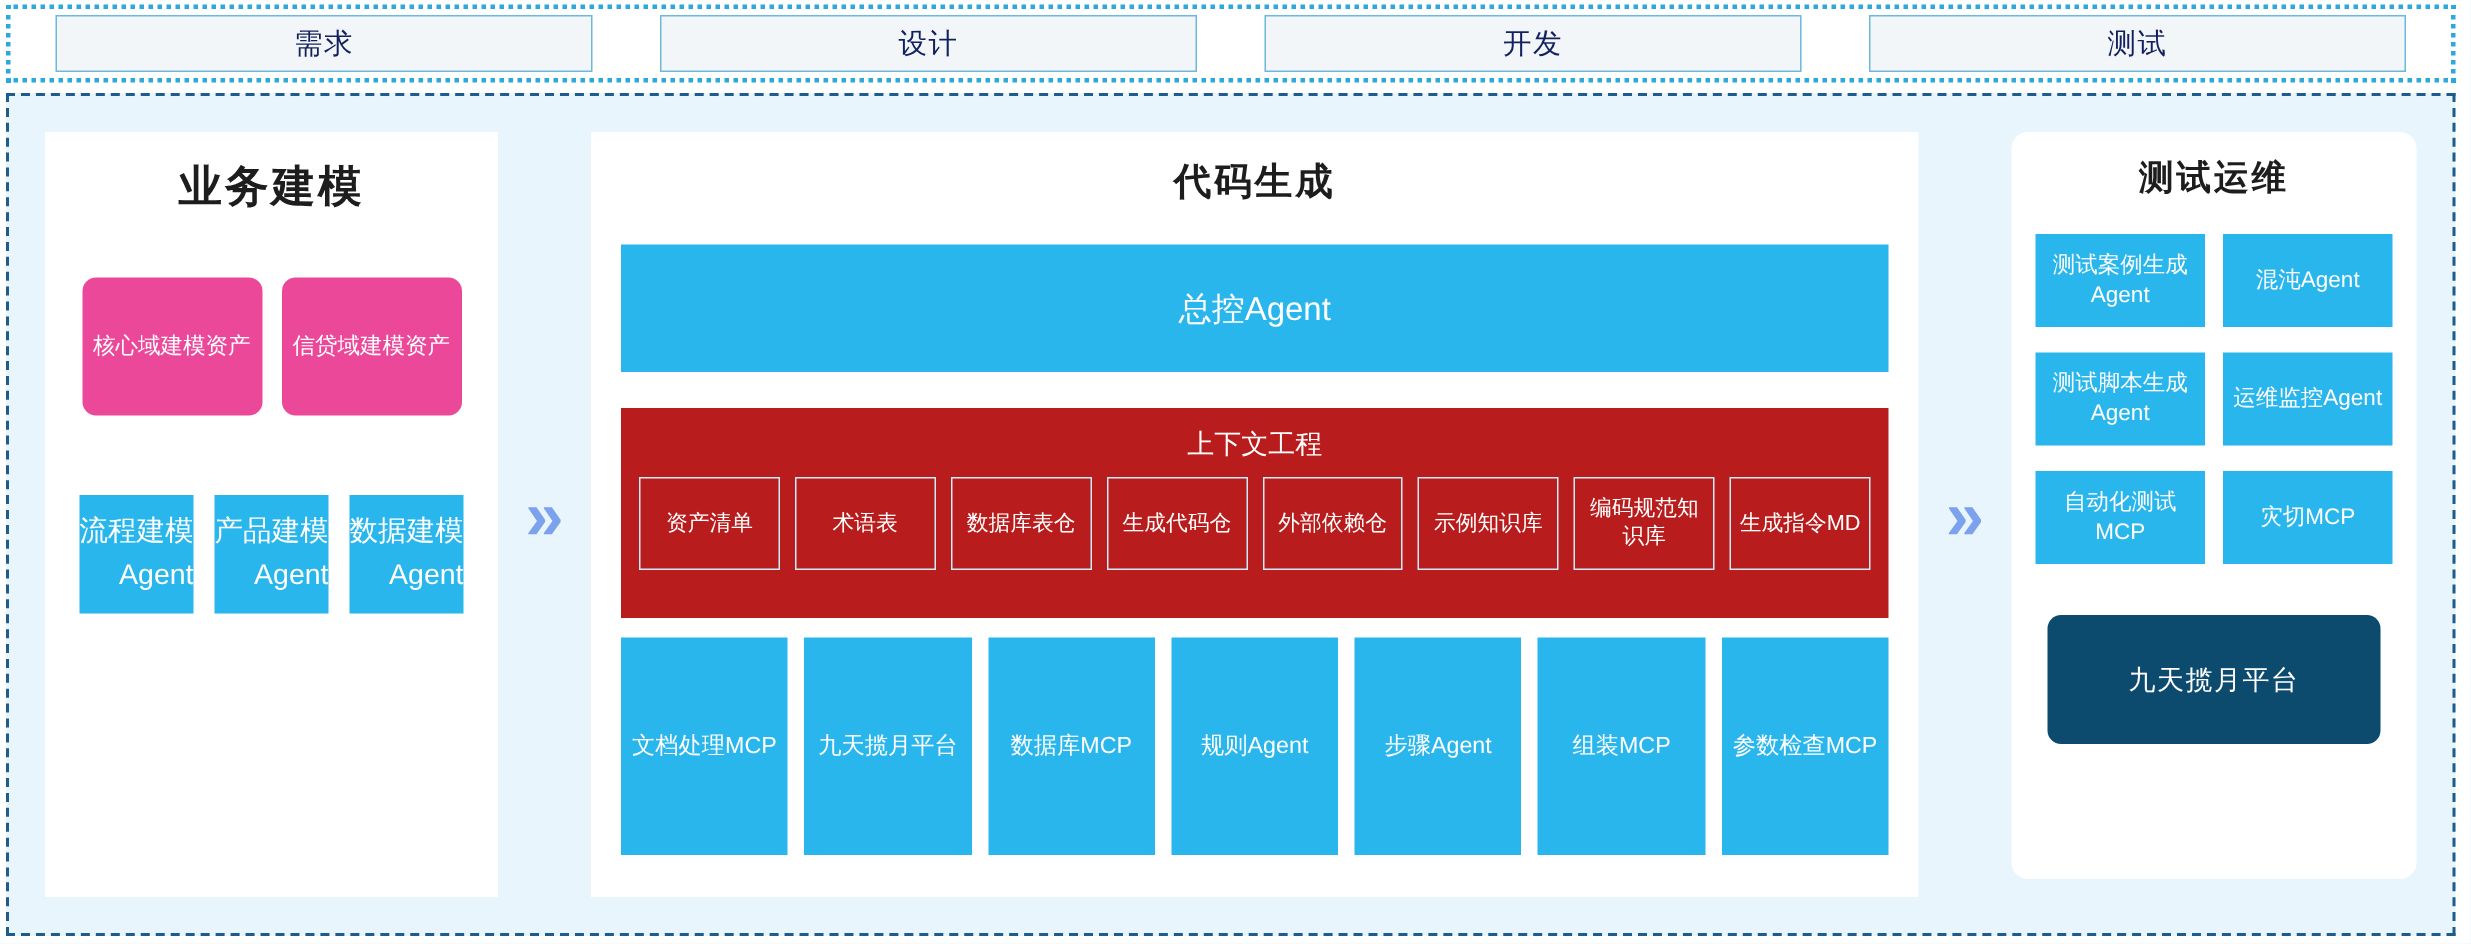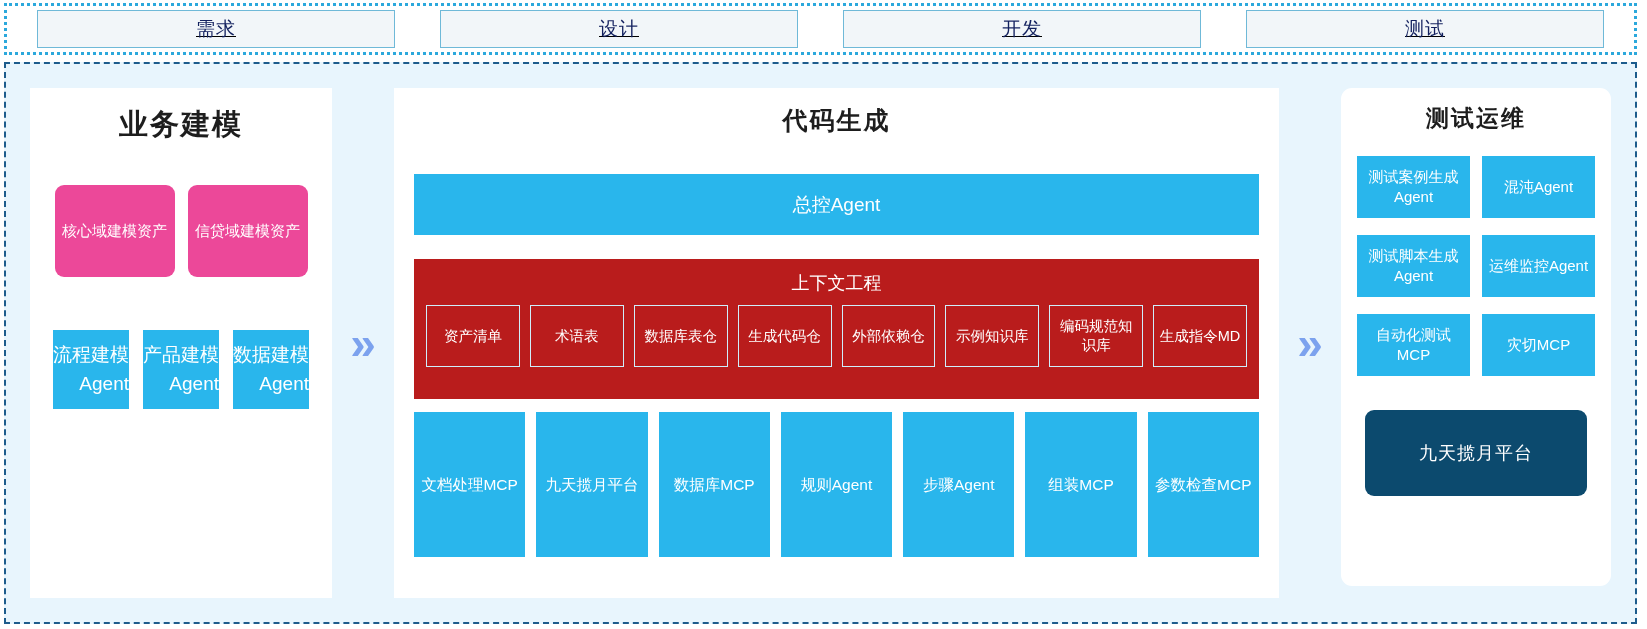--- a/index.html
+++ b/index.html
@@ -10,21 +10,20 @@
     overflow:hidden;
   }
   .root{position:relative;width:1647px;height:629px;}
 
   
   .stage-strip{
     position:absolute;left:4px;top:3px;width:1633px;height:52px;
     border:3px dotted #2BA8DC;
     background:#ffffff;
     box-sizing:border-box;
-    text-decoration:underline;
   }
   .stage-row{
     display:flex;align-items:center;height:100%;
     padding:0 30px;gap:45px;box-sizing:border-box;
   }
   .stage-tab{
     flex:1 1 0;height:38px;
     background:#F2F6F9;
     border:1px solid #6FB9D8;
     display:flex;align-items:center;justify-content:center;
@@ -90,26 +89,26 @@
     display:flex;align-items:center;justify-content:center;
     text-align:right;font-size:19px;line-height:1.5;
     box-sizing:border-box;
   }
 
   
   .center-panel{
     flex:1 1 auto;margin:24px 0 24px 0;
     padding:12px 20px 18px;
   }
-  .center-panel .panel-title{font-size:25px;margin:4px 0 11px;}
+  .center-panel .panel-title{font-size:25px;margin:4px 0 0;}
   .master-bar{
-    margin-top:26px;height:61px;
+    margin-top:26px;height:85px;
     background:#29B6EC;color:#ffffff;
     display:flex;align-items:center;justify-content:center;
-    font-size:19px;
+    font-size:22px;
   }
   .ctx-block{
     margin-top:24px;
     background:#b91c1c;color:#ffffff;
     padding:9px 12px 32px;
     box-sizing:border-box;
   }
   .ctx-title{
     text-align:center;font-size:18px;margin:3px 0 10px;
   }

